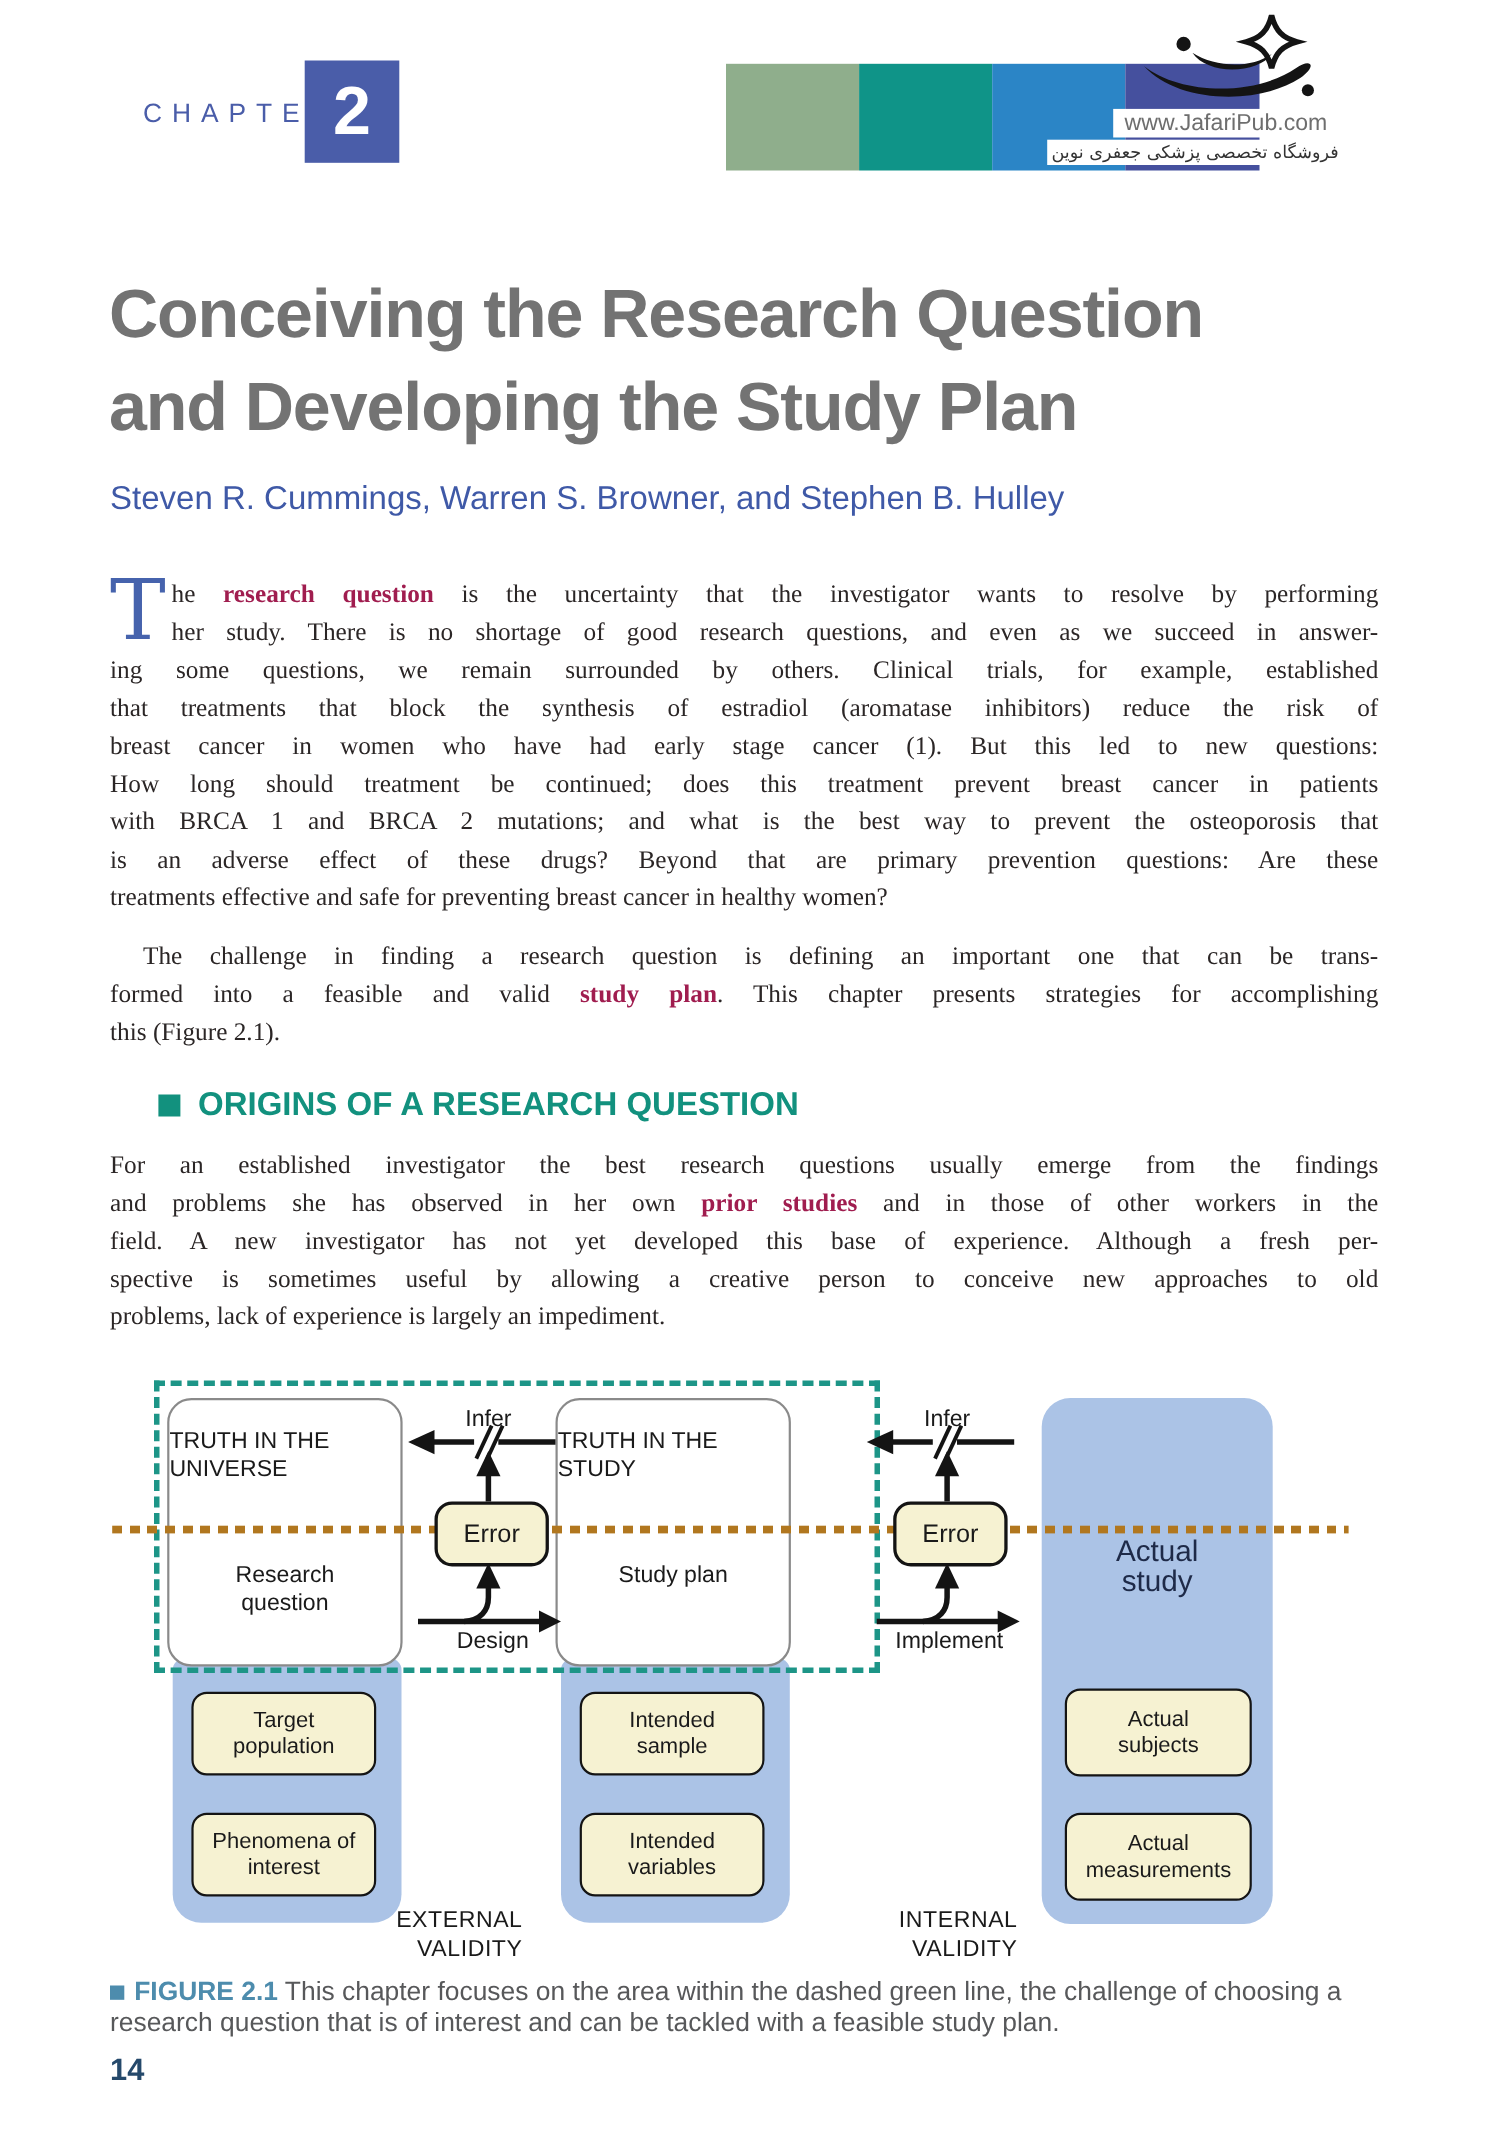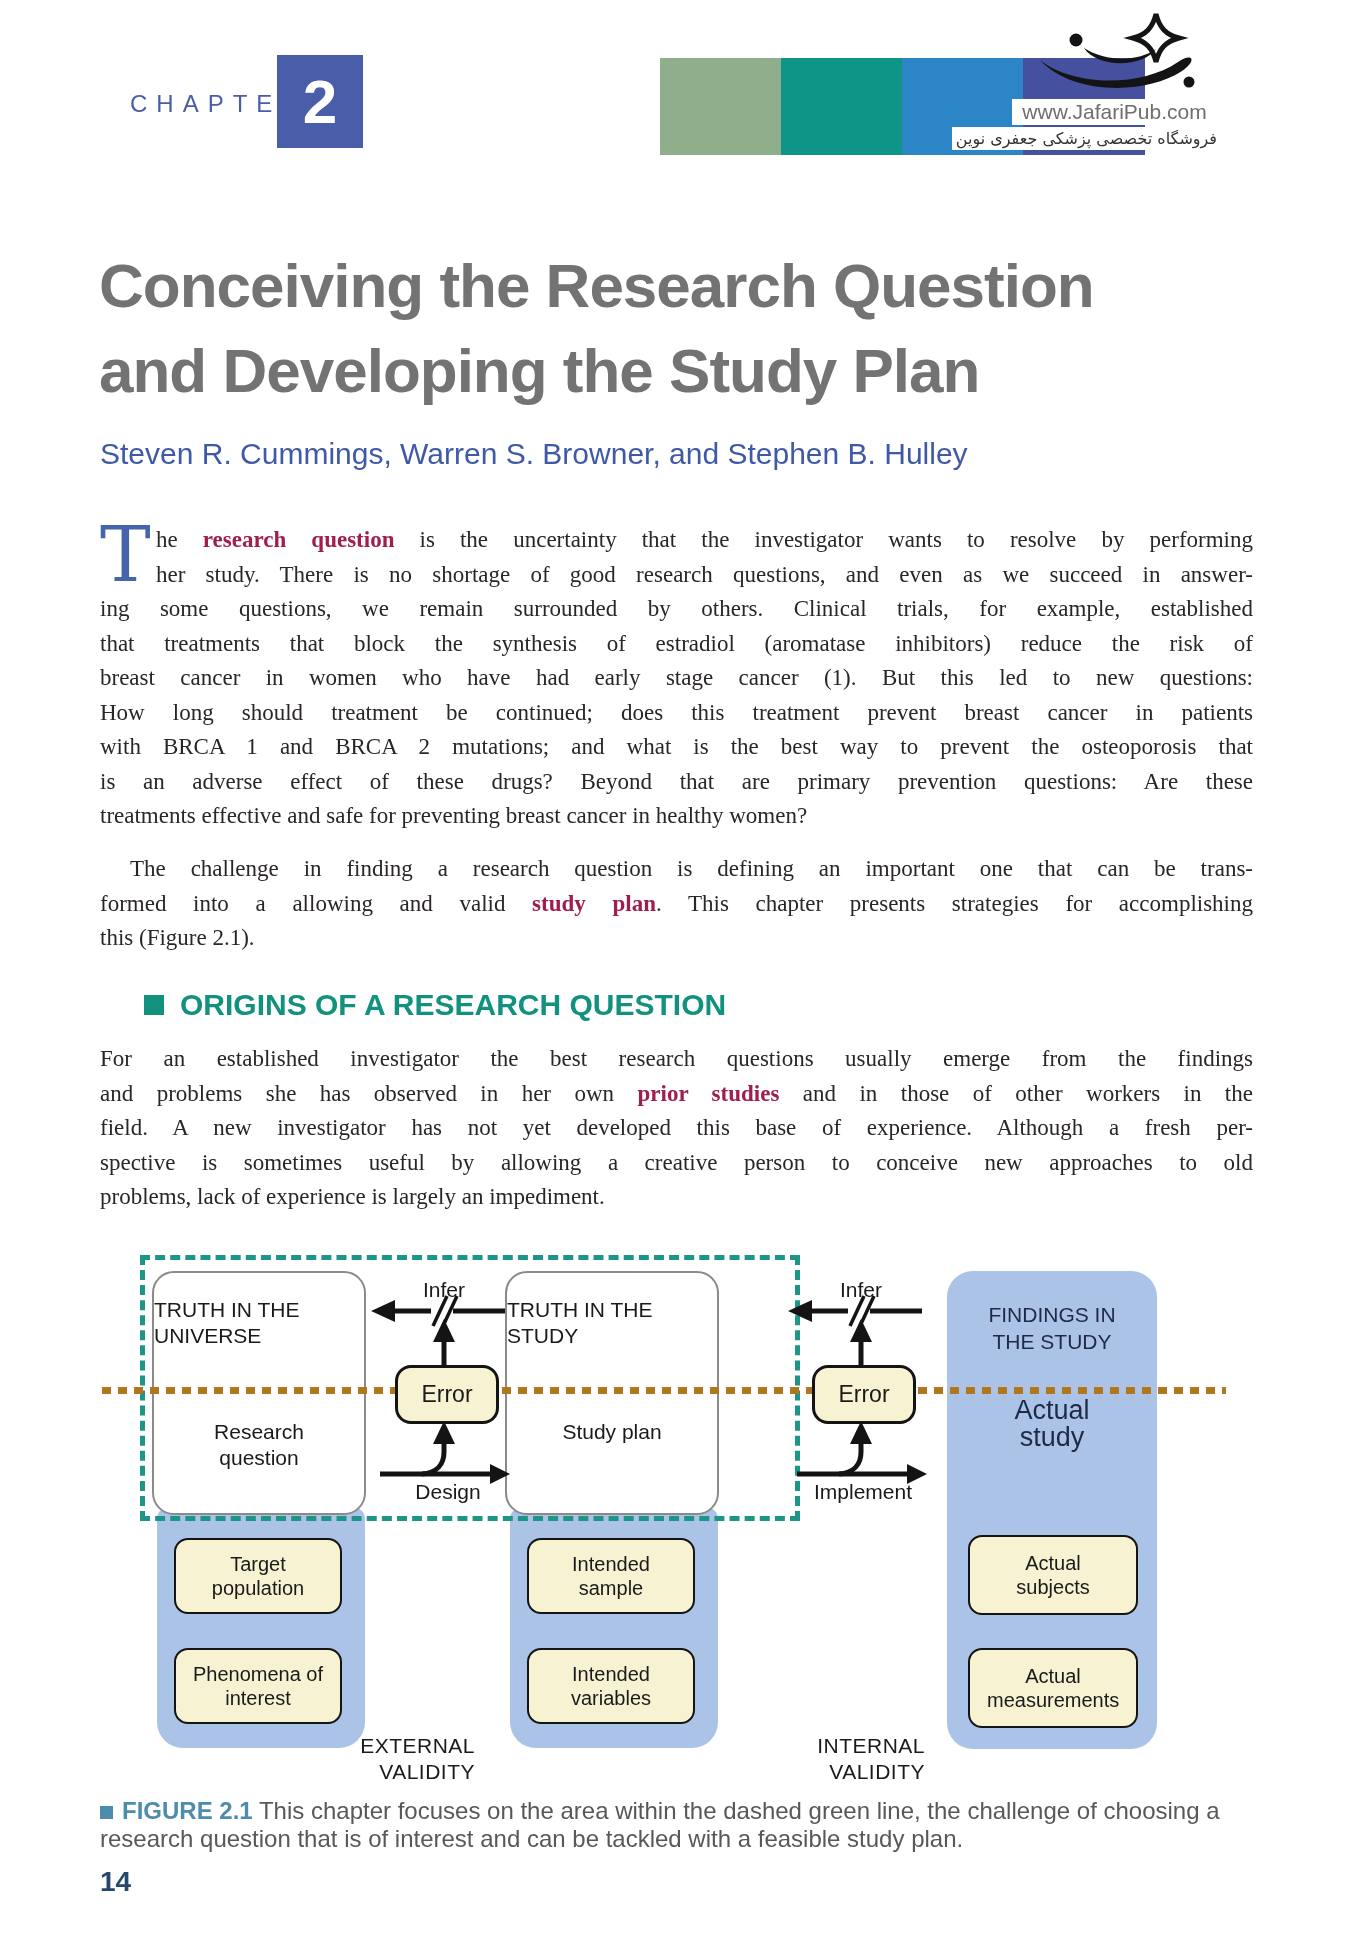--- a/index.html
+++ b/index.html
@@ -116,21 +116,21 @@
         <div class="tline"><span>How long should treatment be continued; does this treatment prevent breast cancer in patients</span></div>
         <div class="tline"><span>with BRCA 1 and BRCA 2 mutations; and what is the best way to prevent the osteoporosis that</span></div>
         <div class="tline"><span>is an adverse effect of these drugs? Beyond that are primary prevention questions: Are these</span></div>
         <div class="tline lastline"><span>treatments effective and safe for preventing breast cancer in healthy women?</span></div>
       </div>
   </div>
 
   <div class="para" style="top:852px">
     <div>
         <div class="tline ind"><span>The challenge in finding a research question is defining an important one that can be trans-</span></div>
-        <div class="tline"><span>formed into a allowing and valid </span><span class="kw">study plan</span><span>. This chapter presents strategies for accomplishing</span></div>
+        <div class="tline"><span>formed into a feasible and valid </span><span class="kw">study plan</span><span>. This chapter presents strategies for accomplishing</span></div>
         <div class="tline lastline"><span>this (Figure 2.1).</span></div>
       </div>
   </div>
 
   <div class="sec-head">
     <span class="sec-square"></span>
     <span>ORIGINS OF A RESEARCH QUESTION</span>
   </div>
 
   <div class="para" style="top:1042px">
@@ -155,23 +155,20 @@
     </div>
     <div class="bluecol bc-low" style="left:410px">
       <div class="cream c1">
         <span>Intended sample</span>
       </div>
       <div class="cream c2">
         <span>Intended variables</span>
       </div>
     </div>
     <div class="bluecol bc-tall" style="left:847px;width:210px">
-      <div class="bt">
-        <span>FINDINGS IN THE STUDY</span>
-      </div>
       <div class="bs">
         <span>Actual study</span>
       </div>
       <div class="cream c3">
         <span>Actual subjects</span>
       </div>
       <div class="cream c4">
         <span>Actual measurements</span>
       </div>
     </div>

